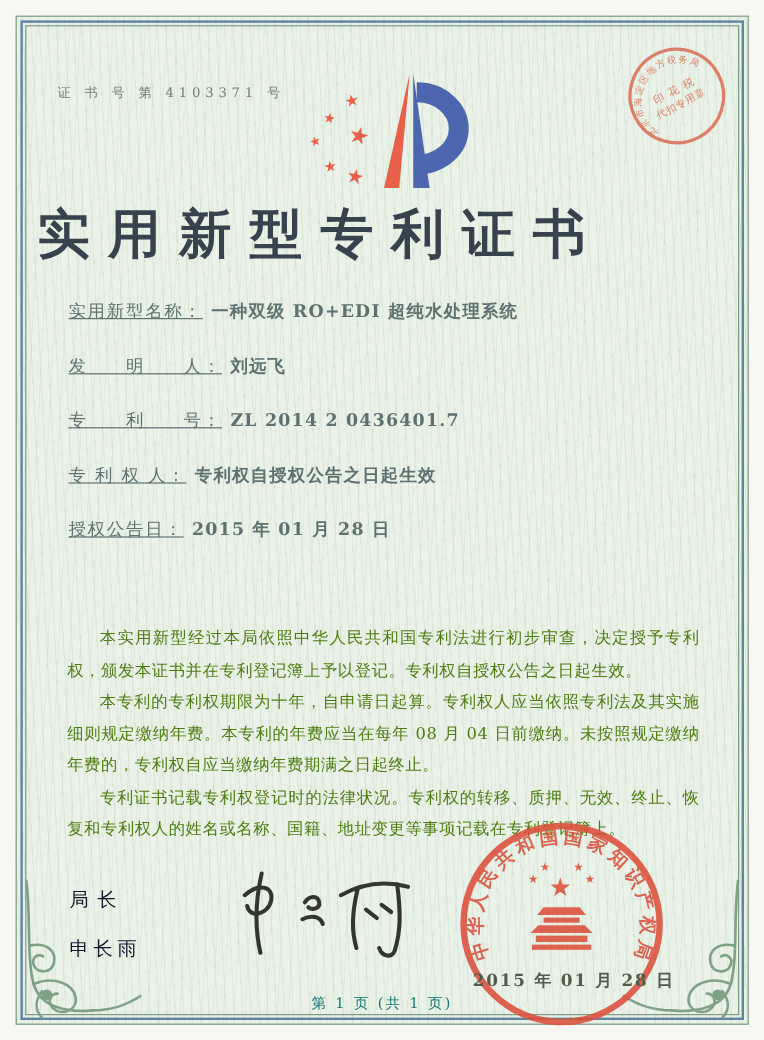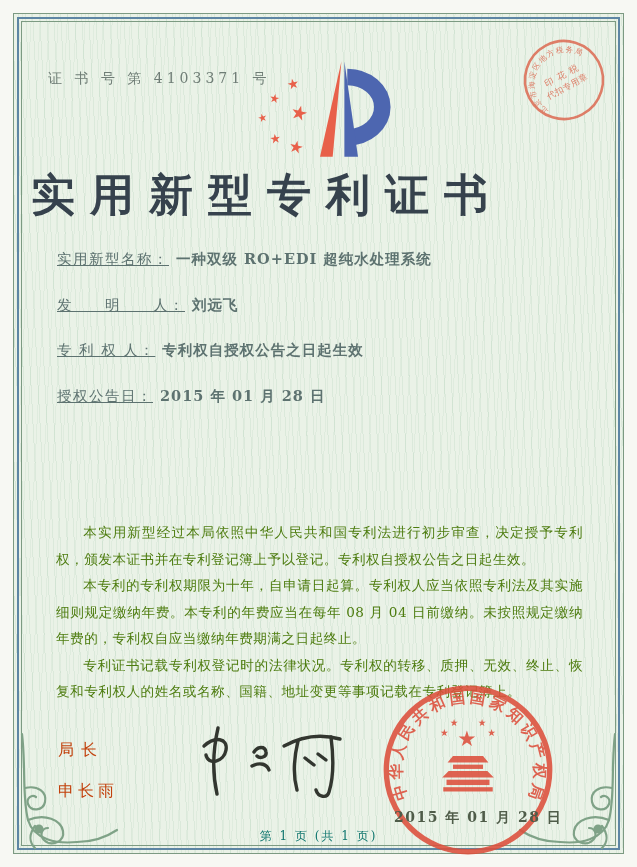--- a/index.html
+++ b/index.html
@@ -12,39 +12,39 @@
     position:absolute;inset:13px;background:#eaf2e7;
     background-image:
       repeating-linear-gradient(87deg, rgba(126,178,142,0.14) 0 1px, transparent 1px 7px),
       repeating-linear-gradient(93deg, rgba(126,178,142,0.10) 0 1px, transparent 1px 9px);
   }
   .frame{position:absolute;pointer-events:none;}
   .frame.outer{inset:13px;border:1px solid #7c9a82;}
   .frame.mid{inset:17px;border:2px solid #5e86a4;}
   .frame.inner{inset:21px;border:1px solid #7c9a82;}
   .cert-no{
-    position:absolute;left:48px;top:70px;font-size:14px;color:#6f7d76;
+    position:absolute;left:48px;top:70px;font-size:11px;color:#6f7d76;
     letter-spacing:4px;
   }
   .logo{position:absolute;left:248px;top:55px;width:146px;height:110px;}
   .title{
     position:absolute;left:16px;top:166px;width:100%;text-align:left;
     font-size:44px;font-weight:700;color:#36424d;letter-spacing:15px;
     text-indent:15px;
   }
   .fields{position:absolute;left:57px;top:250px;width:520px;}
   .field{height:45.5px;font-size:14.5px;color:#5d7270;white-space:nowrap;}
   .field .lab{letter-spacing:1.5px;text-decoration:underline;}
   .field .val{margin-left:7px;letter-spacing:1px;font-weight:bold;}
   .paras{
     position:absolute;left:56px;top:519px;width:527px;
     font-size:13.6px;line-height:26.5px;color:#4d7c0f;text-align:justify;
   }
   .paras p{margin:0;text-indent:2em;letter-spacing:0.5px;}
-  .director{position:absolute;left:58px;top:740px;color:#c2410c;font-size:16px;}
+  .director{position:absolute;left:58px;top:740px;color:#0f172a;font-size:16px;}
   .director .d-title{letter-spacing:7px;}
   .director .d-name{margin-top:20px;letter-spacing:4px;}
   .signature{position:absolute;left:198px;top:722px;width:160px;height:92px;}
   .seal{position:absolute;left:382px;top:684px;width:172px;height:172px;opacity:.88;}
   .seal-date{
     position:absolute;left:394px;top:809px;z-index:5;
     font-size:14px;color:#4f5c49;letter-spacing:1.5px;font-weight:600;
   }
   .footer{
     position:absolute;left:0;bottom:22px;width:100%;text-align:center;
@@ -101,20 +101,23 @@
   </svg>
 
   <div class="title">实用新型专利证书</div>
 
   <div class="fields">
     <div class="field">
       <span class="lab">实用新型名称：</span><span class="val">一种双级 RO+EDI 超纯水处理系统</span>
     </div>
     <div class="field">
       <span class="lab">发　　明　　人：</span><span class="val">刘远飞</span>
+    </div>
+    <div class="field">
+      <span class="lab">专　　利　　号：</span><span class="val">ZL 2014 2 0436401.7</span>
     </div>
     <div class="field">
       <span class="lab">专 利 权 人：</span><span class="val">专利权自授权公告之日起生效</span>
     </div>
     <div class="field">
       <span class="lab">授权公告日：</span><span class="val">2015 年 01 月 28 日</span>
     </div>
   </div>
 
   <div class="paras">

